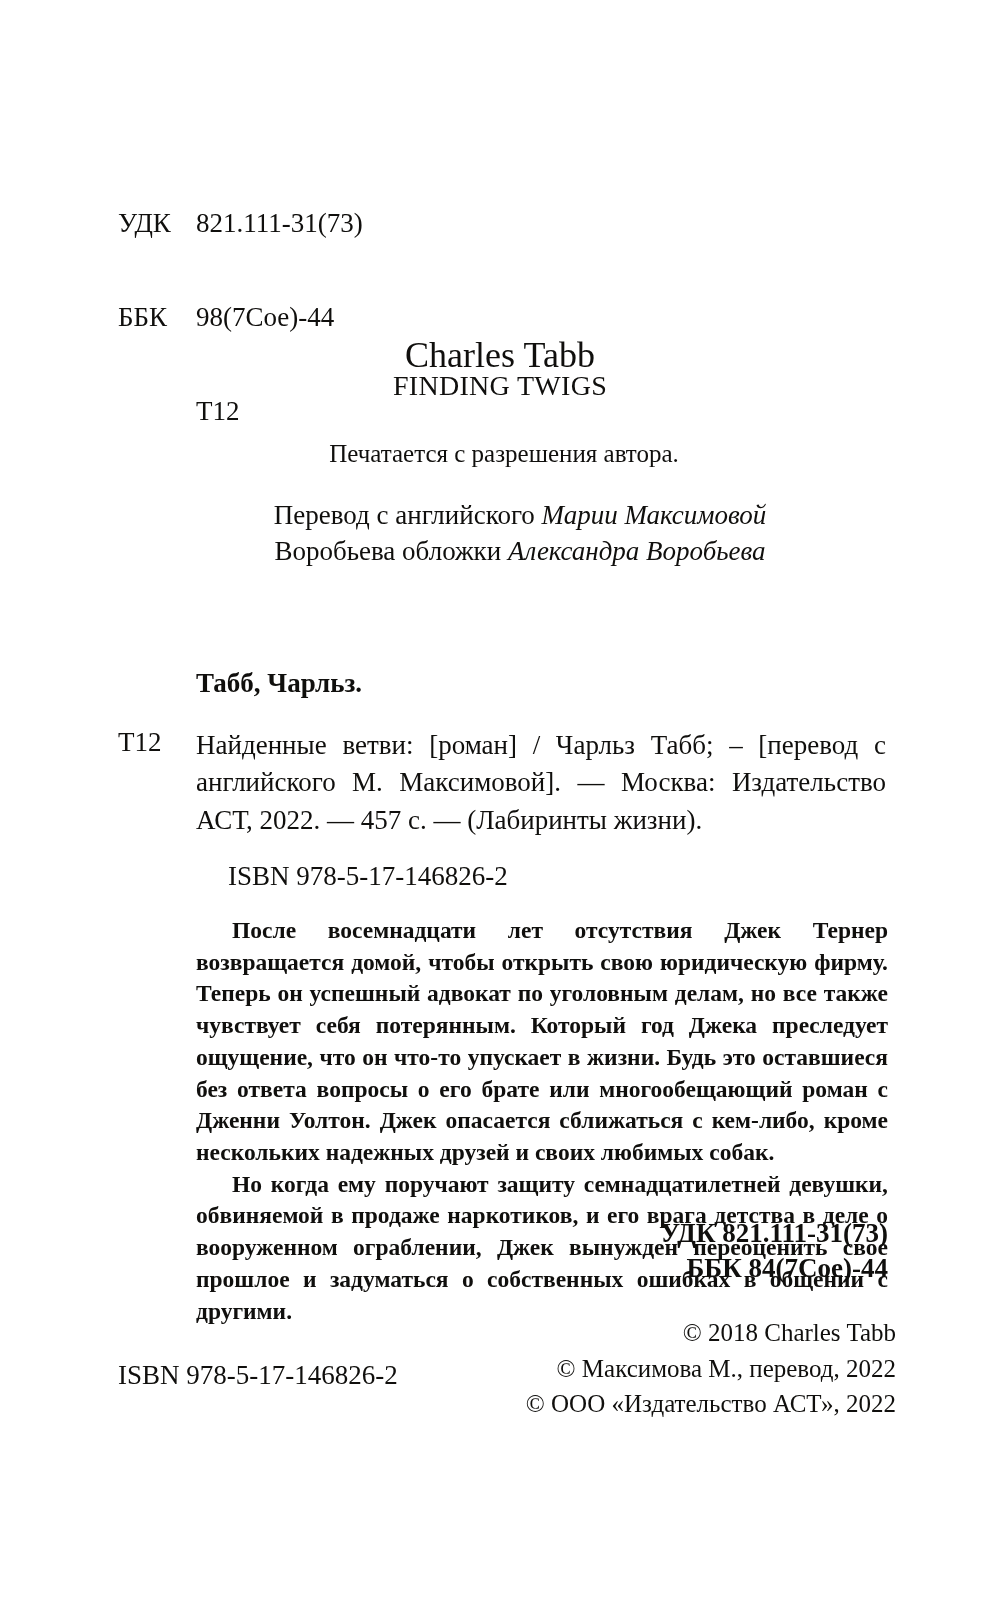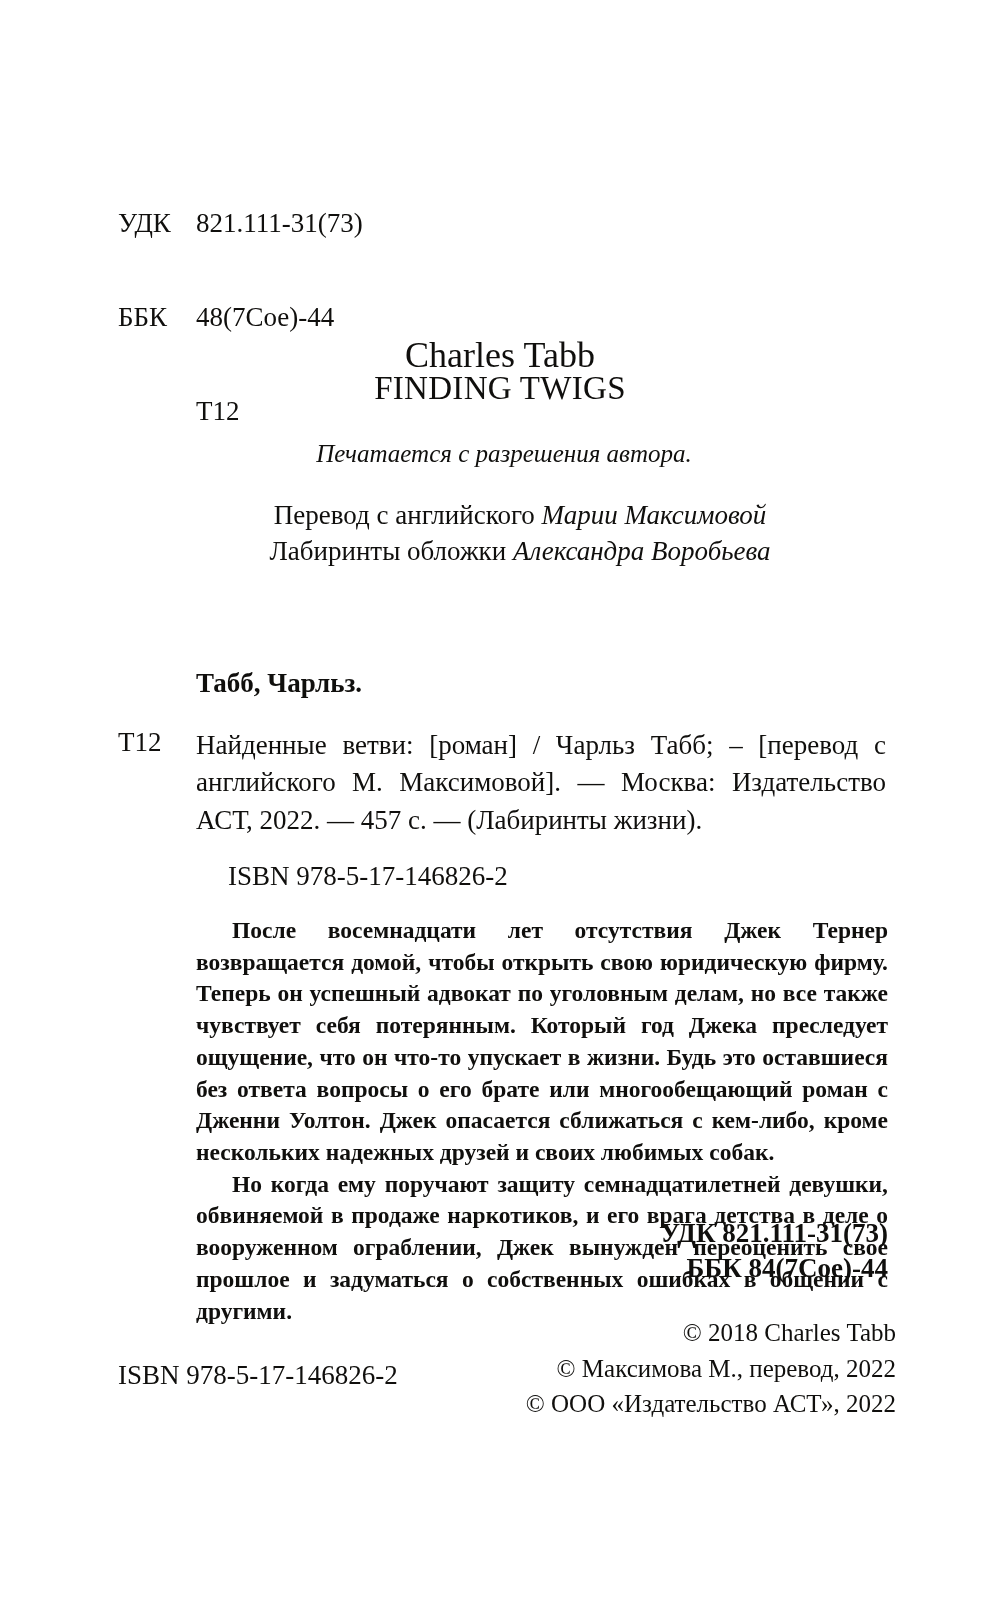--- a/index.html
+++ b/index.html
@@ -54,27 +54,26 @@
   .series {
     top: 268px;
     font-size: 27px;
   }
   .orig-author {
     top: 334px;
     font-size: 36px;
   }
   .orig-title {
     top: 370px;
-    font-size: 33px;
+    font-size: 28px;
     letter-spacing: 0.3px;
   }
   .permission {
     top: 440px;
     font-size: 25px;
-    font-style: italic;
     padding-left: 8px;
   }
   .credits {
     top: 498px;
     font-size: 27px;
     line-height: 1.33;
     padding-left: 40px;
   }
   .credits i {
     font-style: italic;
@@ -157,33 +156,33 @@
     font-size: 27px;
   }
 </style>
 </head>
 <body>
 
 <div class="page">
 
   <div class="class-codes">
     <span class="row"><span class="lbl">УДК</span><span>821.111-31(73)</span></span>
-    <span class="row"><span class="lbl">ББК</span><span>48(7Сое)-44</span></span>
+    <span class="row"><span class="lbl">ББК</span><span>98(7Сое)-44</span></span>
     <span class="code-t12">Т12</span>
   </div>
 
 
   <div class="center-block orig-author">Charles Tabb</div>
   <div class="center-block orig-title">FINDING TWIGS</div>
 
   <div class="center-block permission">Печатается с разрешения автора.</div>
 
   <div class="center-block credits">
     <div><span>Перевод с английского </span><i>Марии Максимовой</i></div>
-    <div><span>Лабиринты обложки </span><i>Александра Воробьева</i></div>
+    <div><span>Воробьева обложки </span><i>Александра Воробьева</i></div>
   </div>
 
   <div class="bib-author">Табб, Чарльз.</div>
   <div class="bib-sign">Т12</div>
   <div class="bib-desc">Найденные ветви: [роман] / Чарльз Табб; – [перевод с английского М. Максимовой]. — Москва: Издательство АСТ, 2022. — 457 с. — (Лабиринты жизни).</div>
 
   <div class="isbn-main">ISBN 978-5-17-146826-2</div>
 
   <div class="annotation">
     <p>После восемнадцати лет отсутствия Джек Тернер возвращается домой, чтобы открыть свою юридическую фирму. Теперь он успешный адвокат по уголовным делам, но все также чувствует себя потерянным. Который год Джека преследует ощущение, что он что-то упускает в жизни. Будь это оставшиеся без ответа вопросы о его брате или многообещающий роман с Дженни Уолтон. Джек опасается сближаться с кем-либо, кроме нескольких надежных друзей и своих любимых собак.</p>

